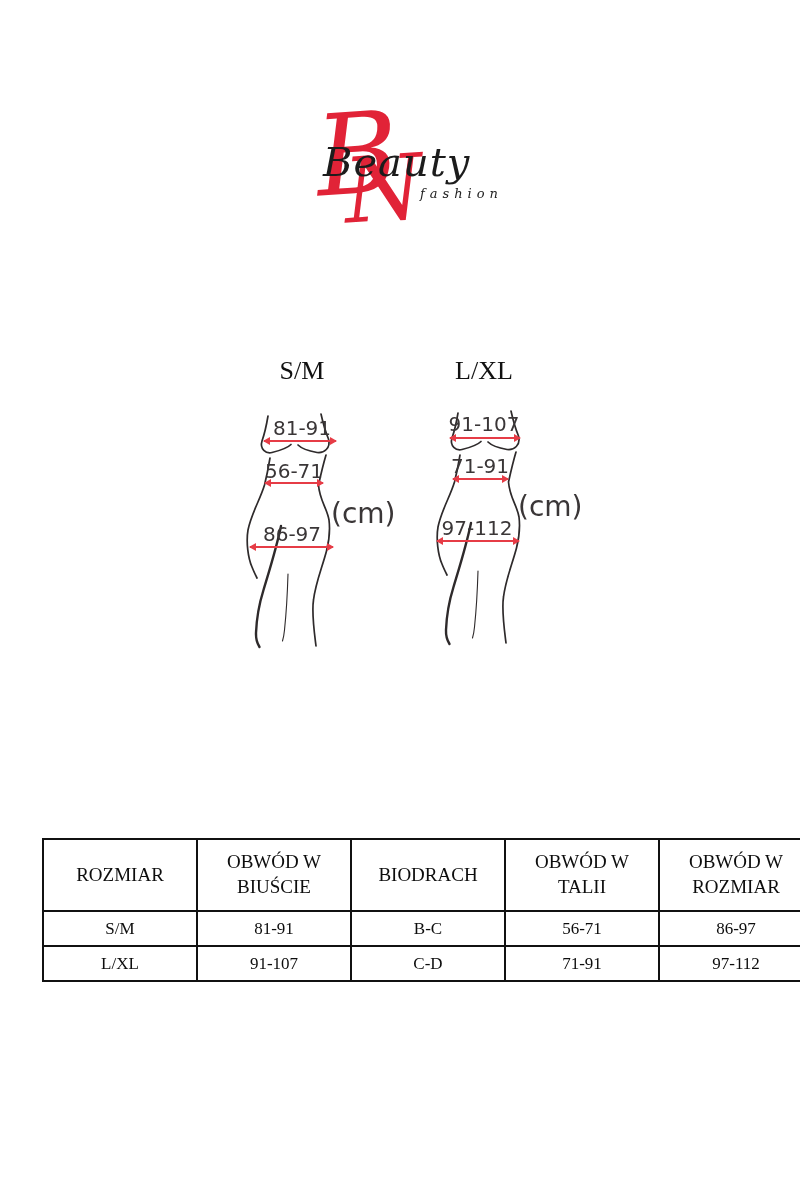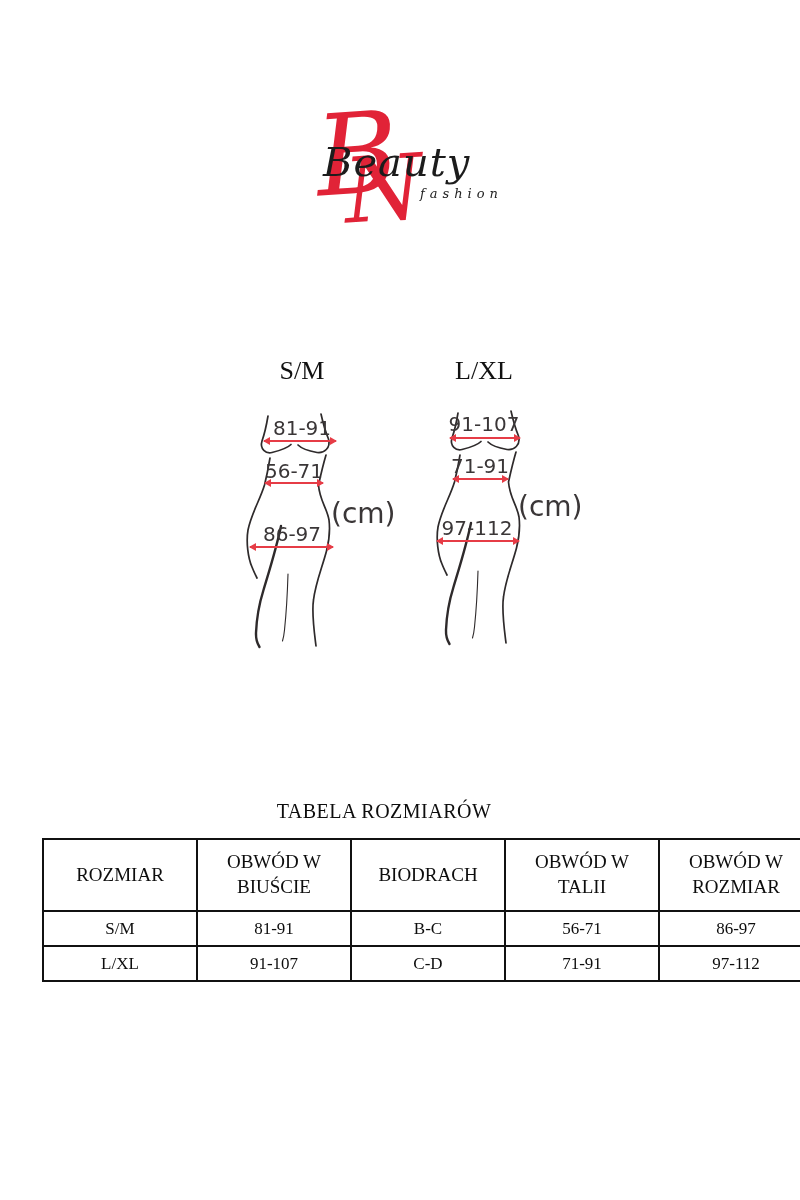--- a/index.html
+++ b/index.html
@@ -140,21 +140,20 @@
     </svg>
     <div class="fig-label label-bust">91-107</div>
     <div class="arrow arrow-bust"></div>
     <div class="fig-label label-waist">71-91</div>
     <div class="arrow arrow-waist"></div>
     <div class="fig-label label-hip">97-112</div>
     <div class="arrow arrow-hip"></div>
     <div class="unit">(cm)</div>
   </div>
 
-  <div class="table-title">TABELA ROZMIARÓW</div>
   <table class="size-table">
     <thead>
       <tr>
         <th>ROZMIAR</th>
         <th>OBWÓD W BIUŚCIE</th>
         <th>BIODRACH</th>
         <th>OBWÓD W TALII</th>
         <th>OBWÓD W ROZMIAR</th>
       </tr>
     </thead>

